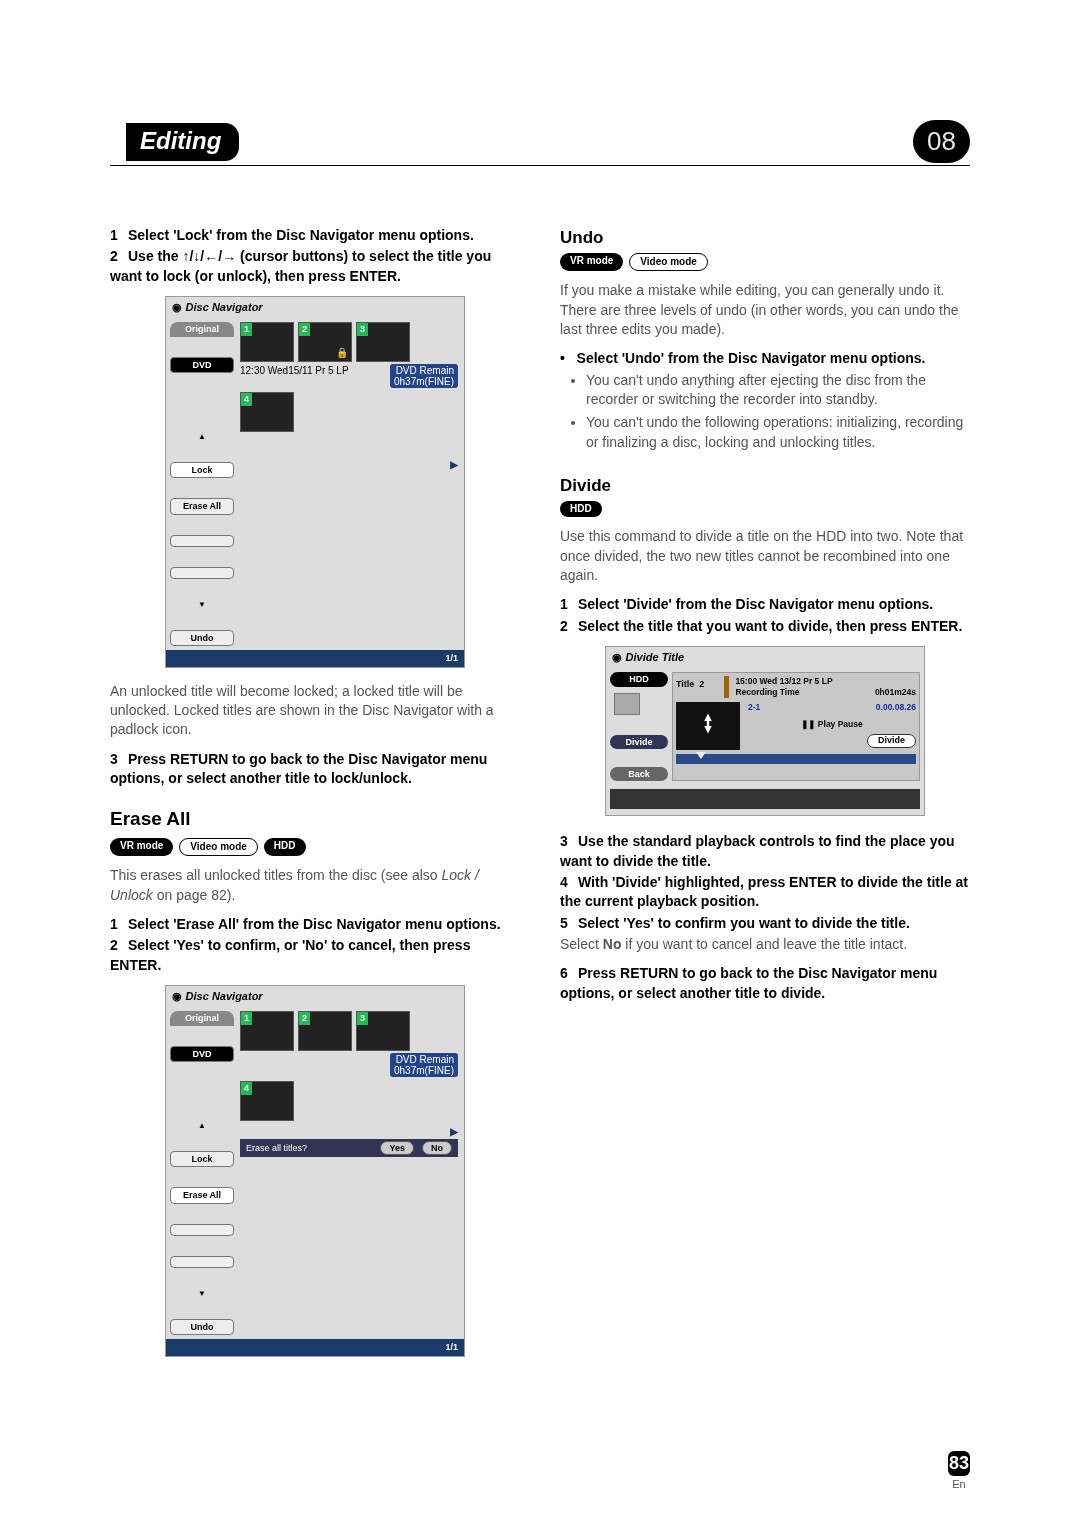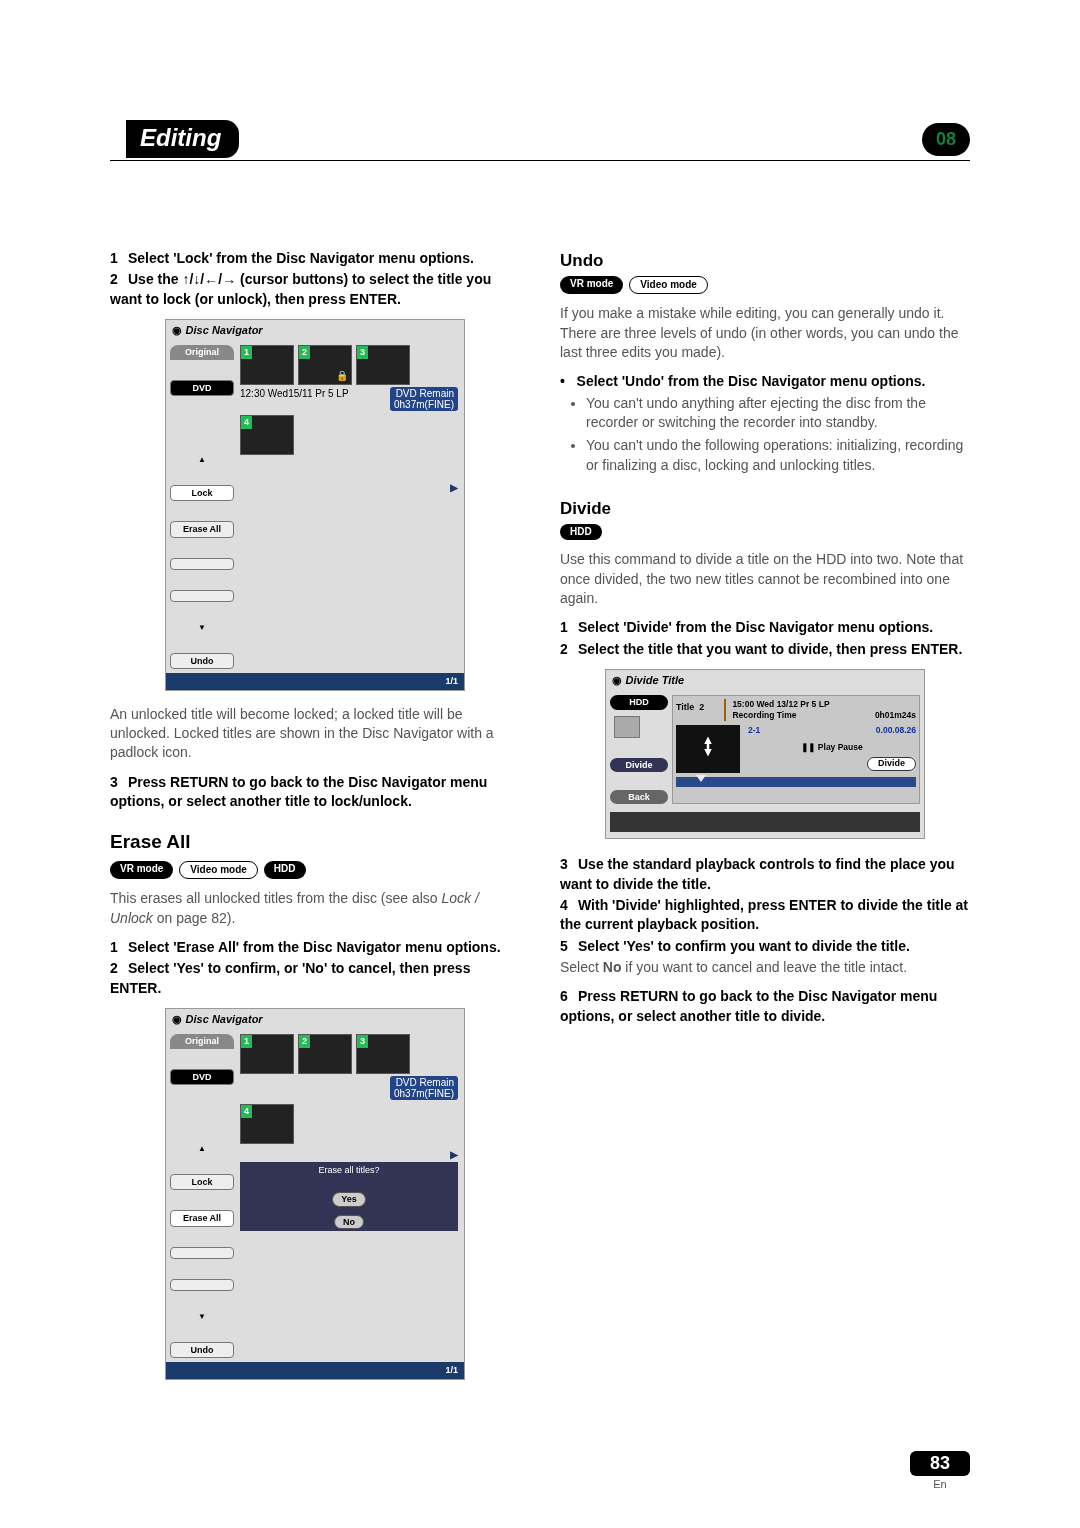--- a/index.html
+++ b/index.html
@@ -11,37 +11,37 @@
     position: relative;
     color: #000;
   }
   .page { padding: 120px 110px 60px 110px; }
   .header-row {
     display: flex;
     justify-content: space-between;
     align-items: center;
     border-bottom: 1px solid #000;
     padding-bottom: 2px;
-    margin-bottom: 88px;
+    margin-bottom: 60px;
     padding-left: 16px;
   }
   .chapter-tab {
     background: #000;
     color: #fff;
     font-weight: bold;
     font-style: italic;
     font-size: 24px;
     padding: 4px 18px 6px 14px;
     border-radius: 0 14px 14px 0;
   }
   .page-pill {
     background: #000;
-    color: #15803d;
-    font-weight: bold;
-    font-size: 18px;
+    color: #e5e5e5;
+    font-weight: normal;
+    font-size: 26px;
     padding: 6px 14px;
     border-radius: 22px;
   }
   .columns { display: flex; gap: 40px; }
   .col { width: 50%; font-size: 14px; line-height: 1.38; }
   .para { margin-bottom: 10px; }
   .step { font-weight: bold; margin-bottom: 2px; }
   .step-num { display:inline-block; width:18px; }
   .note-text { color:#555; }
   .section-h { font-weight: bold; font-size: 19px; margin-top: 18px; margin-bottom: 6px; }
@@ -76,21 +76,21 @@
   .thumb {
     width:54px; height:40px; background:#222; color:#fff; font-size:9px; font-weight:bold;
     position:relative; border:1px solid #555;
   }
   .thumb .n { position:absolute; top:0; left:0; background:#2b5; padding:0 3px; }
   .thumb .lock { position:absolute; bottom:1px; right:2px; font-size:10px; }
   .sn-info { display:flex; justify-content:space-between; font-size:10px; margin-top:2px; }
   .sn-info .r { background:#224488; color:#fff; padding:1px 4px; border-radius:3px; text-align:right; line-height:1.1;}
   .sn-thumbs2 { margin-top:4px; display:flex; gap:4px; }
   .sn-foot { display:flex; justify-content:flex-end; padding:2px 6px; font-size:9px; background:#1a3a6a; color:#fff; font-weight:bold; }
-  .erase-bar { display:flex; align-items:center; gap:8px; background:#335; color:#fff; font-size:9px; padding:2px 6px;flex-direction:column; }
+  .erase-bar { display:flex; align-items:center; gap:8px; background:#335; color:#fff; font-size:9px; padding:2px 6px; }
   .mini-btn { background:#ccc; color:#000; border:1px solid #555; border-radius:8px; padding:0 8px; font-size:9px; font-weight:bold;}
 
   
   .screenshot-div {
     width:320px; margin:10px auto 16px auto; border:1px solid #999; background:#ddd;
     font-size:10px;
   }
   .sd-body { display:flex; padding:4px; gap:4px; }
   .sd-left { width:58px; display:flex; flex-direction:column; gap:6px; }
   .sd-pill { background:#555; color:#fff; text-align:center; font-size:9px; font-weight:bold; border-radius:8px; padding:1px 0;}
@@ -104,21 +104,21 @@
   .sd-blue { color:#1030a0; }
   .sd-divide-btn { display:flex; justify-content:flex-end; margin-top:4px;}
   .sd-divide-btn span { background:#fff; border:1px solid #333; border-radius:10px; padding:0 10px; font-size:9px; font-weight:bold;}
   .sd-track { height:10px; background:#2a4a8a; margin-top:4px; position:relative;}
   .sd-track .mk { position:absolute; left:20px; top:-2px; width:0;height:0;border-left:5px solid transparent;border-right:5px solid transparent;border-top:7px solid #eee;}
   .sd-strip { height:20px; background:#333; margin:4px 4px 6px 4px;}
 
   .footer {
     position:absolute; bottom:38px; right:110px; text-align:center;
   }
-  .footer .pg { background:#000;color:#fff;font-weight:bold;font-size:18px;padding:2px 20px;border-radius:6px;}
+  .footer .pg { background:#000;color:#fff;font-weight:bold;font-size:18px;padding:2px 1px;border-radius:6px;}
   .footer .lang { font-size:11px; color:#555; margin-top:2px;}
 </style>
 </head>
 <body>
 
 <div class="page">
   <div class="header-row">
     <div class="chapter-tab">Editing</div>
     <div class="page-pill">08</div>
   </div>
@@ -277,21 +277,21 @@
             <div class="sd-pill" style="background:#000">HDD</div>
             <div class="sd-ico"></div>
             <div style="height:8px"></div>
             <div class="sd-pill" style="background:#335">Divide</div>
             <div style="height:6px"></div>
             <div class="sd-pill" style="background:#666">Back</div>
           </div>
           <div class="sd-right">
             <div class="sd-top">
               <div style="font-weight:bold;padding-top:2px"><span>Title</span>&nbsp;&nbsp;<span>2</span></div>
-              <div style="border-left:2px solid #a16207;padding-left:6px;flex:1" class="sd-meta">
+              <div style="border-left:5px solid #a16207;padding-left:6px;flex:1" class="sd-meta">
                 <div>15:00 Wed  13/12   Pr 5    LP</div>
                 <div class="row">
                     <span>Recording Time</span>
                     <span>0h01m24s</span>
                   </div>
               </div>
             </div>
             <div style="display:flex;gap:8px;margin-top:4px">
               <div class="sd-prev">
                 <svg viewBox="0 0 24 24">

